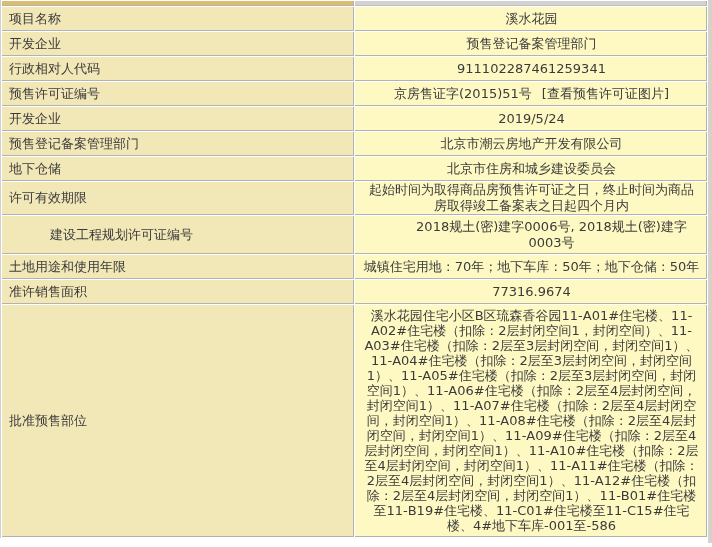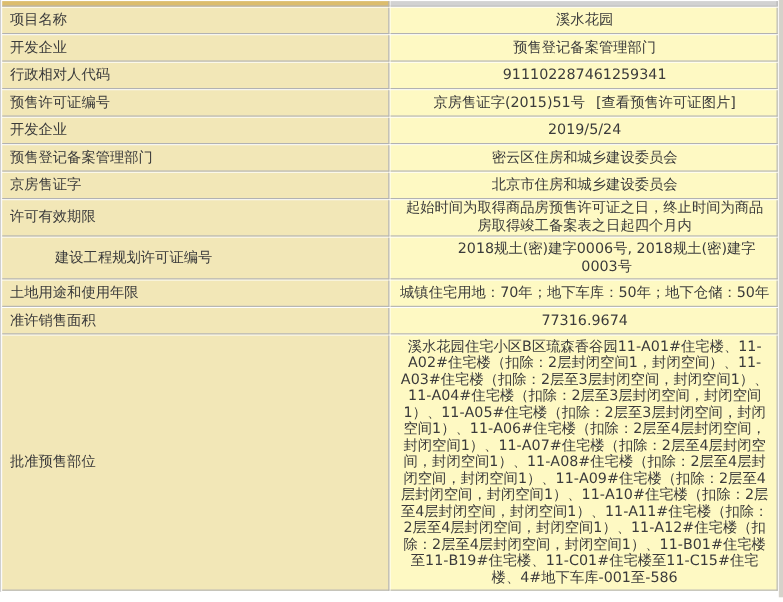--- a/index.html
+++ b/index.html
@@ -99,25 +99,25 @@
       </td>
     </tr>
 
     <tr class="normal">
       <td class="lbl">开发企业</td>
       <td class="val">2019/5/24</td>
     </tr>
 
     <tr class="normal">
       <td class="lbl">预售登记备案管理部门</td>
-      <td class="val">密云区住房和城乡建设委员会</td>
+      <td class="val">北京市潮云房地产开发有限公司</td>
     </tr>
 
     <tr class="normal">
-      <td class="lbl">京房售证字</td>
+      <td class="lbl">地下仓储</td>
       <td class="val">北京市住房和城乡建设委员会</td>
     </tr>
 
     <tr class="normal">
       <td class="lbl">许可有效期限</td>
       <td class="val">起始时间为取得商品房预售许可证之日，终止时间为商品房取得竣工备案表之日起四个月内</td>
     </tr>
 
     <tr class="tall">
       <td class="lbl">建设工程规划许可证编号</td>

